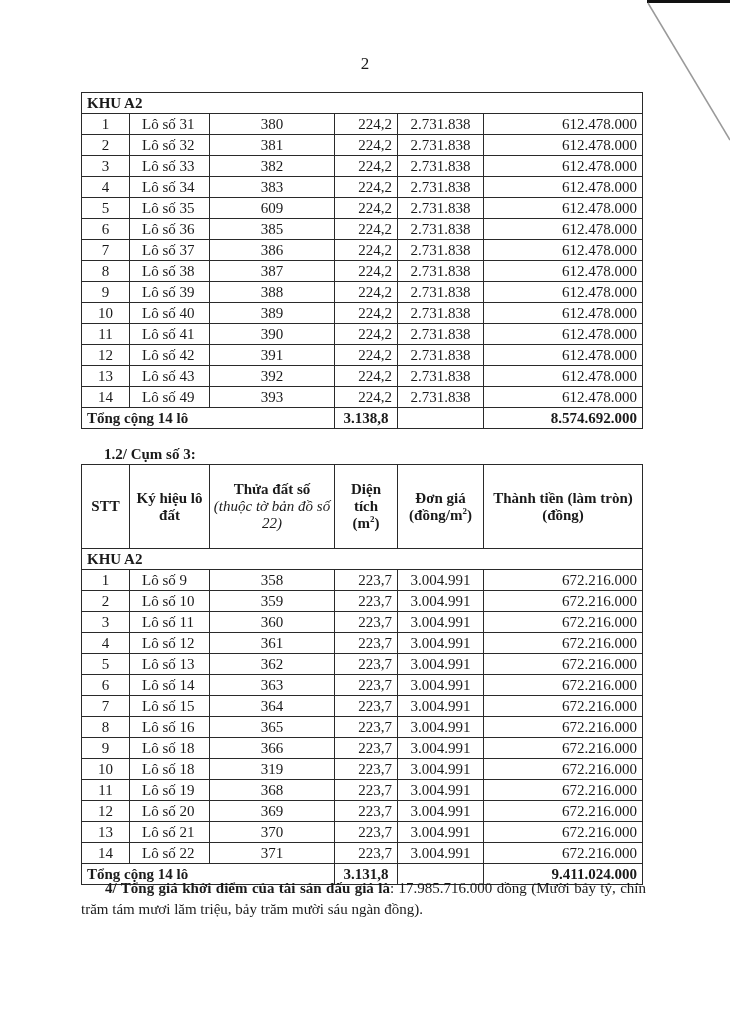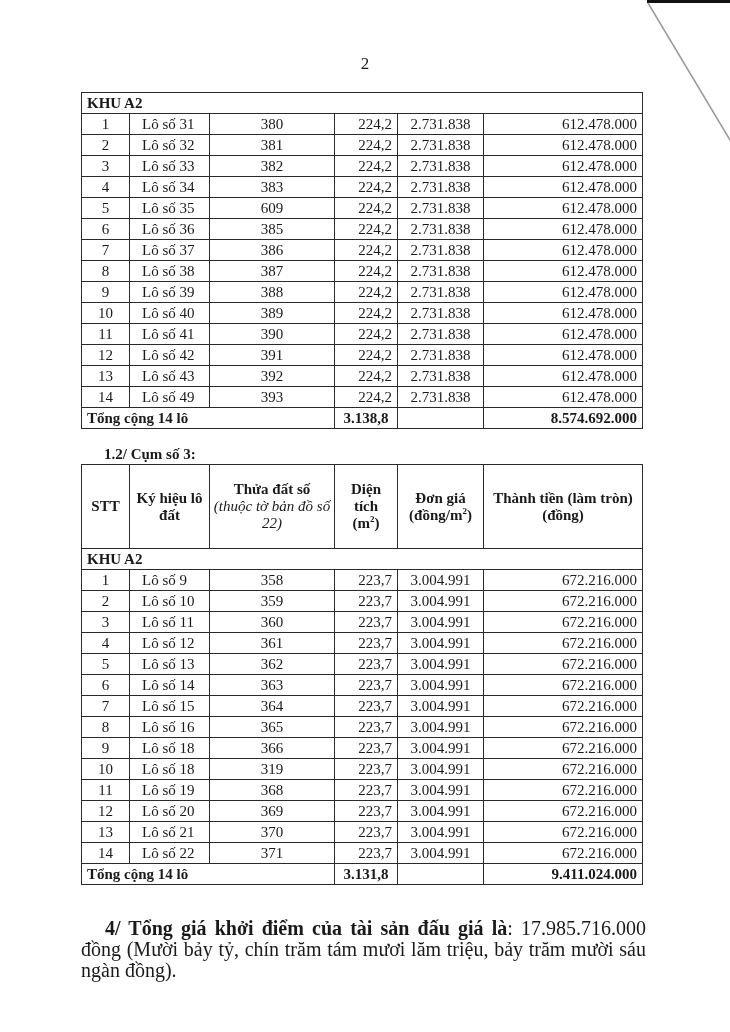--- a/index.html
+++ b/index.html
@@ -28,21 +28,21 @@
   .left { text-align:left; }
   .bold { font-weight:bold;margin-left:25px; }
   .lot { text-align:left; padding-left:12px !important; }
   .zone { text-align:left; font-weight:bold; }
   #t1 { top:92px; }
   #t2 { top:464px; }
   table.doc th { font-weight:bold; text-align:center; line-height:17px; padding:4px 3px; vertical-align:middle; white-space:normal; }
   table.doc th .it { font-style:italic; font-weight:normal; }
   .sect { position:absolute; left:104px; top:446px; font-size:15px; font-weight:bold; }
   .footer {
-    position:absolute; left:81px; width:565px; top:878px; font-size:20px; line-height:21px; text-align:justify;margin-top:40px;
+    position:absolute; left:81px; width:565px; top:878px; font-size:15px; line-height:21px; text-align:justify;
   }
   .footer .lead { font-weight:bold; padding-left:24px; }
   sup { font-size:9px; line-height:0; }
 </style>
 </head>
 <body>
 
 <div class="corner-bar"></div>
 <svg class="diag-line" viewBox="0 0 730 200">
   <line x1="648" y1="3" x2="730" y2="140" stroke="#9a9a9a" stroke-width="1.5"></line>

